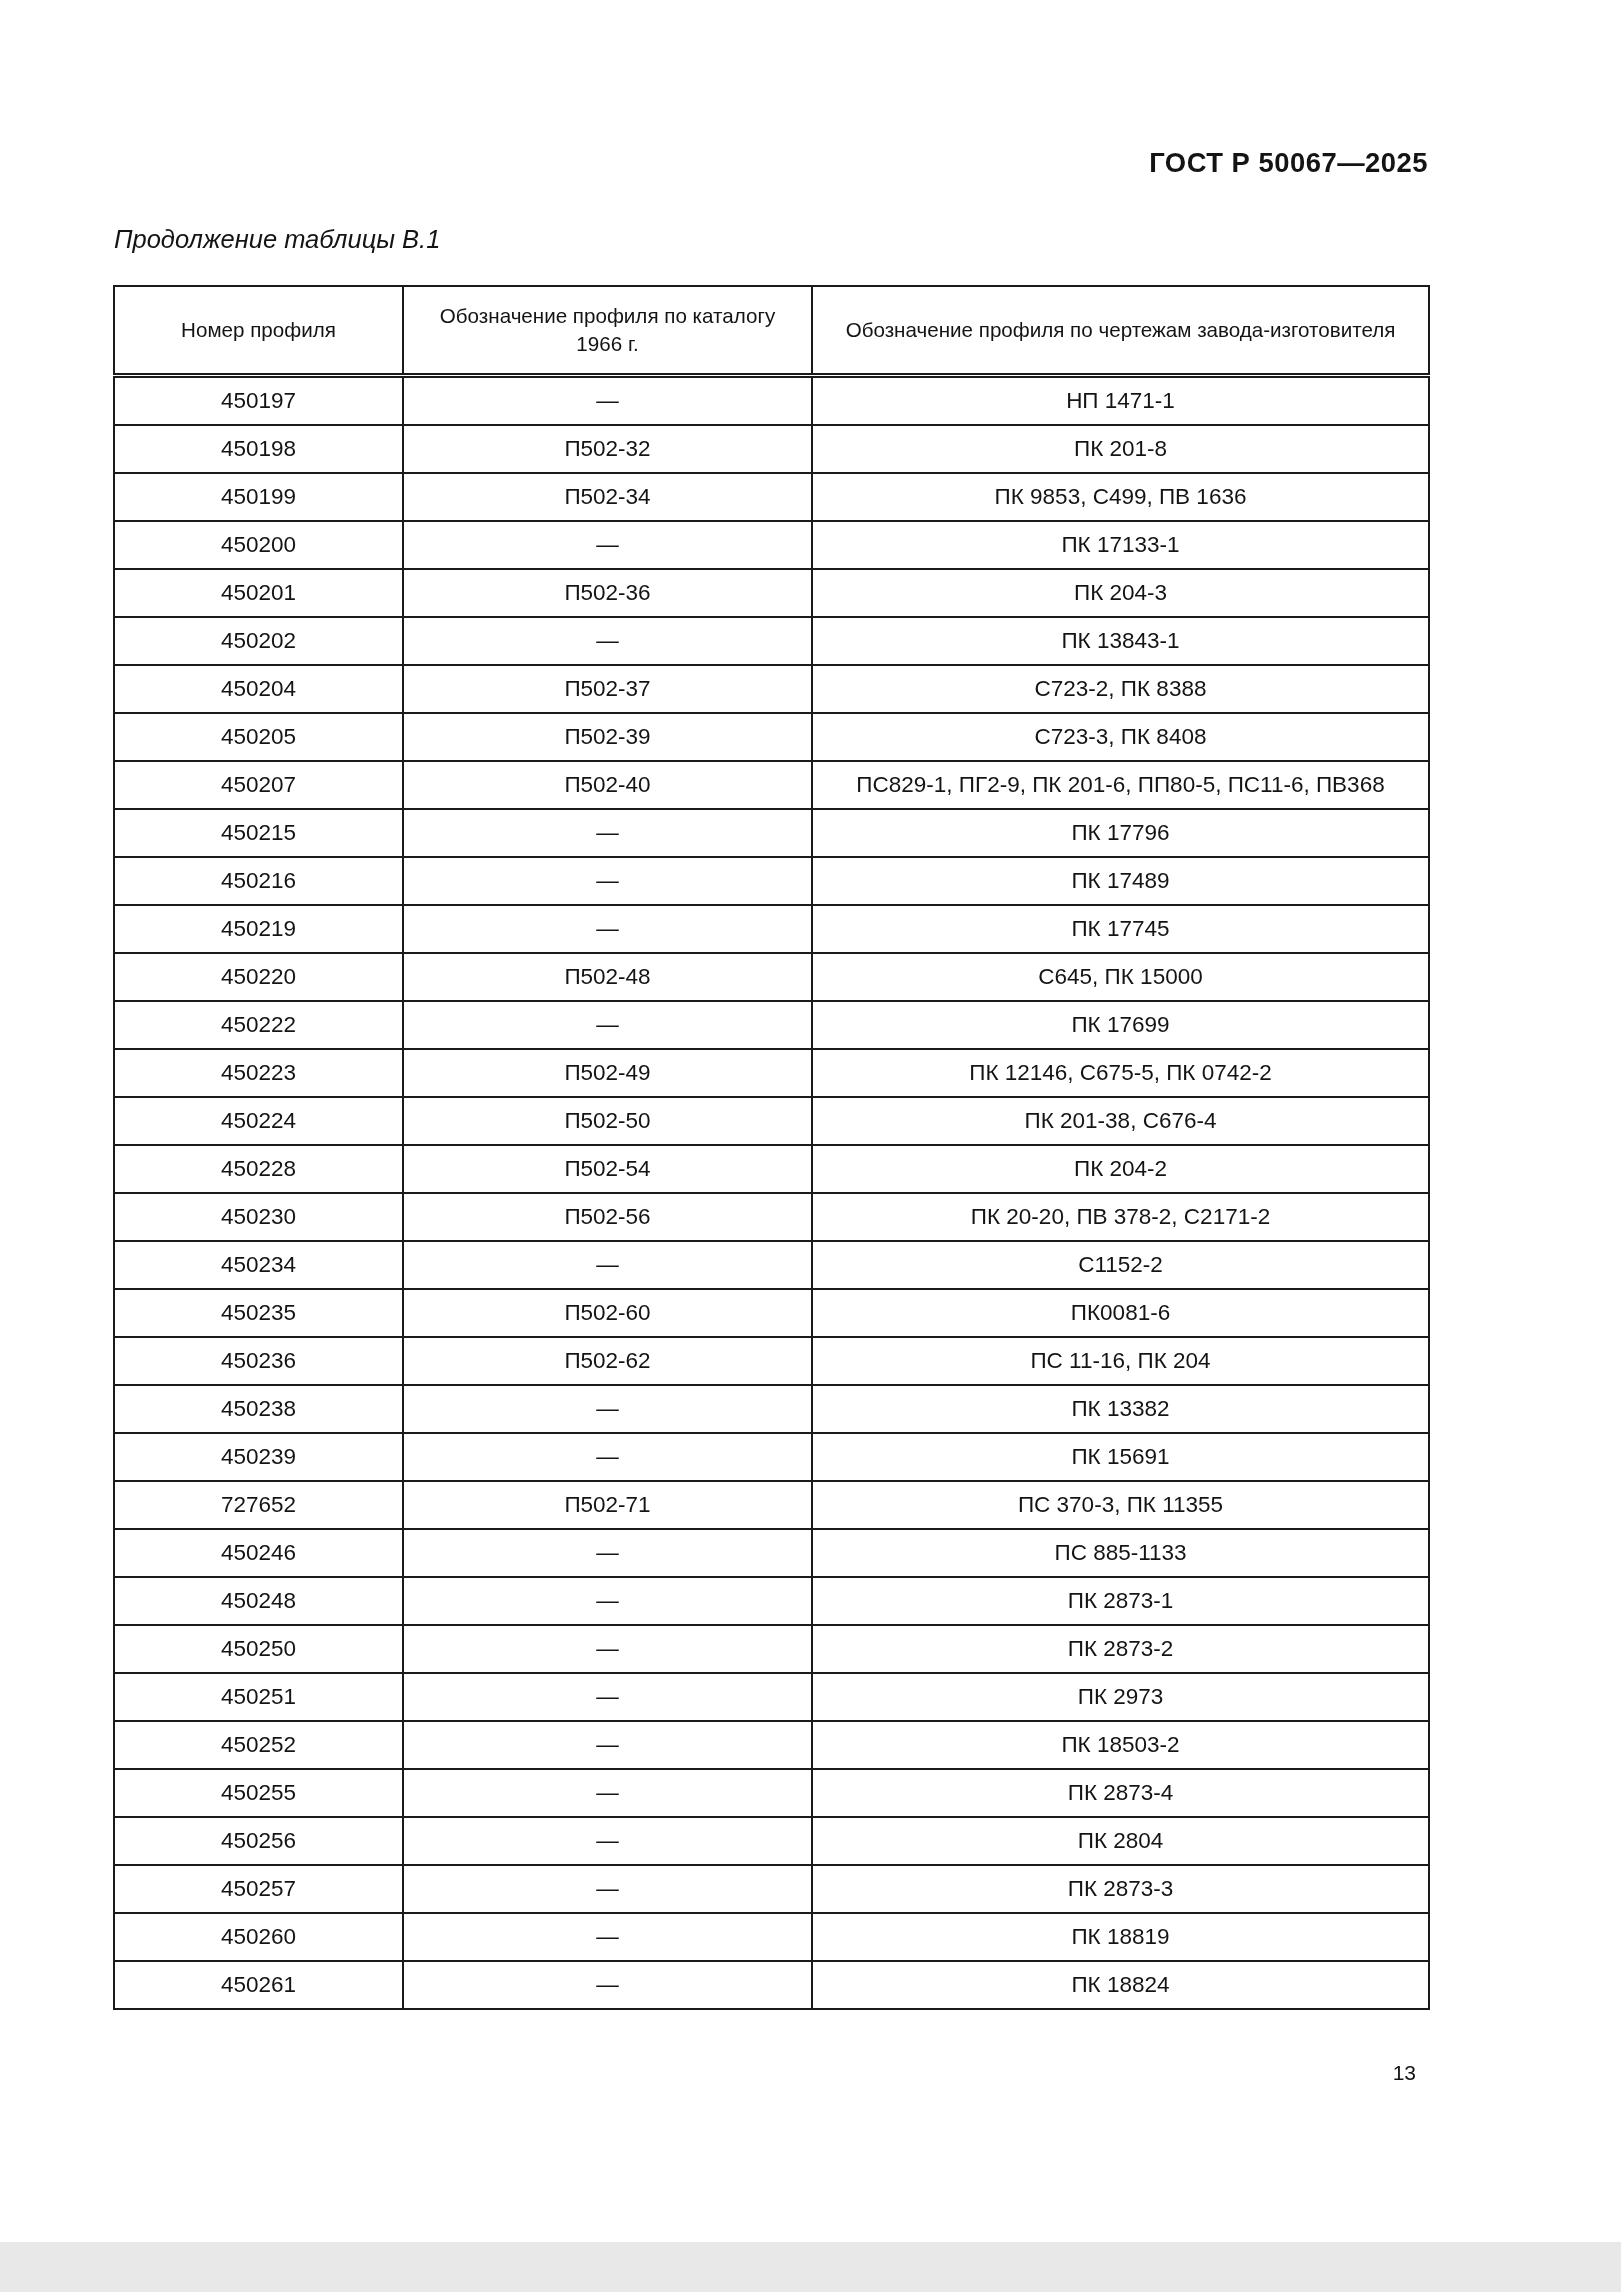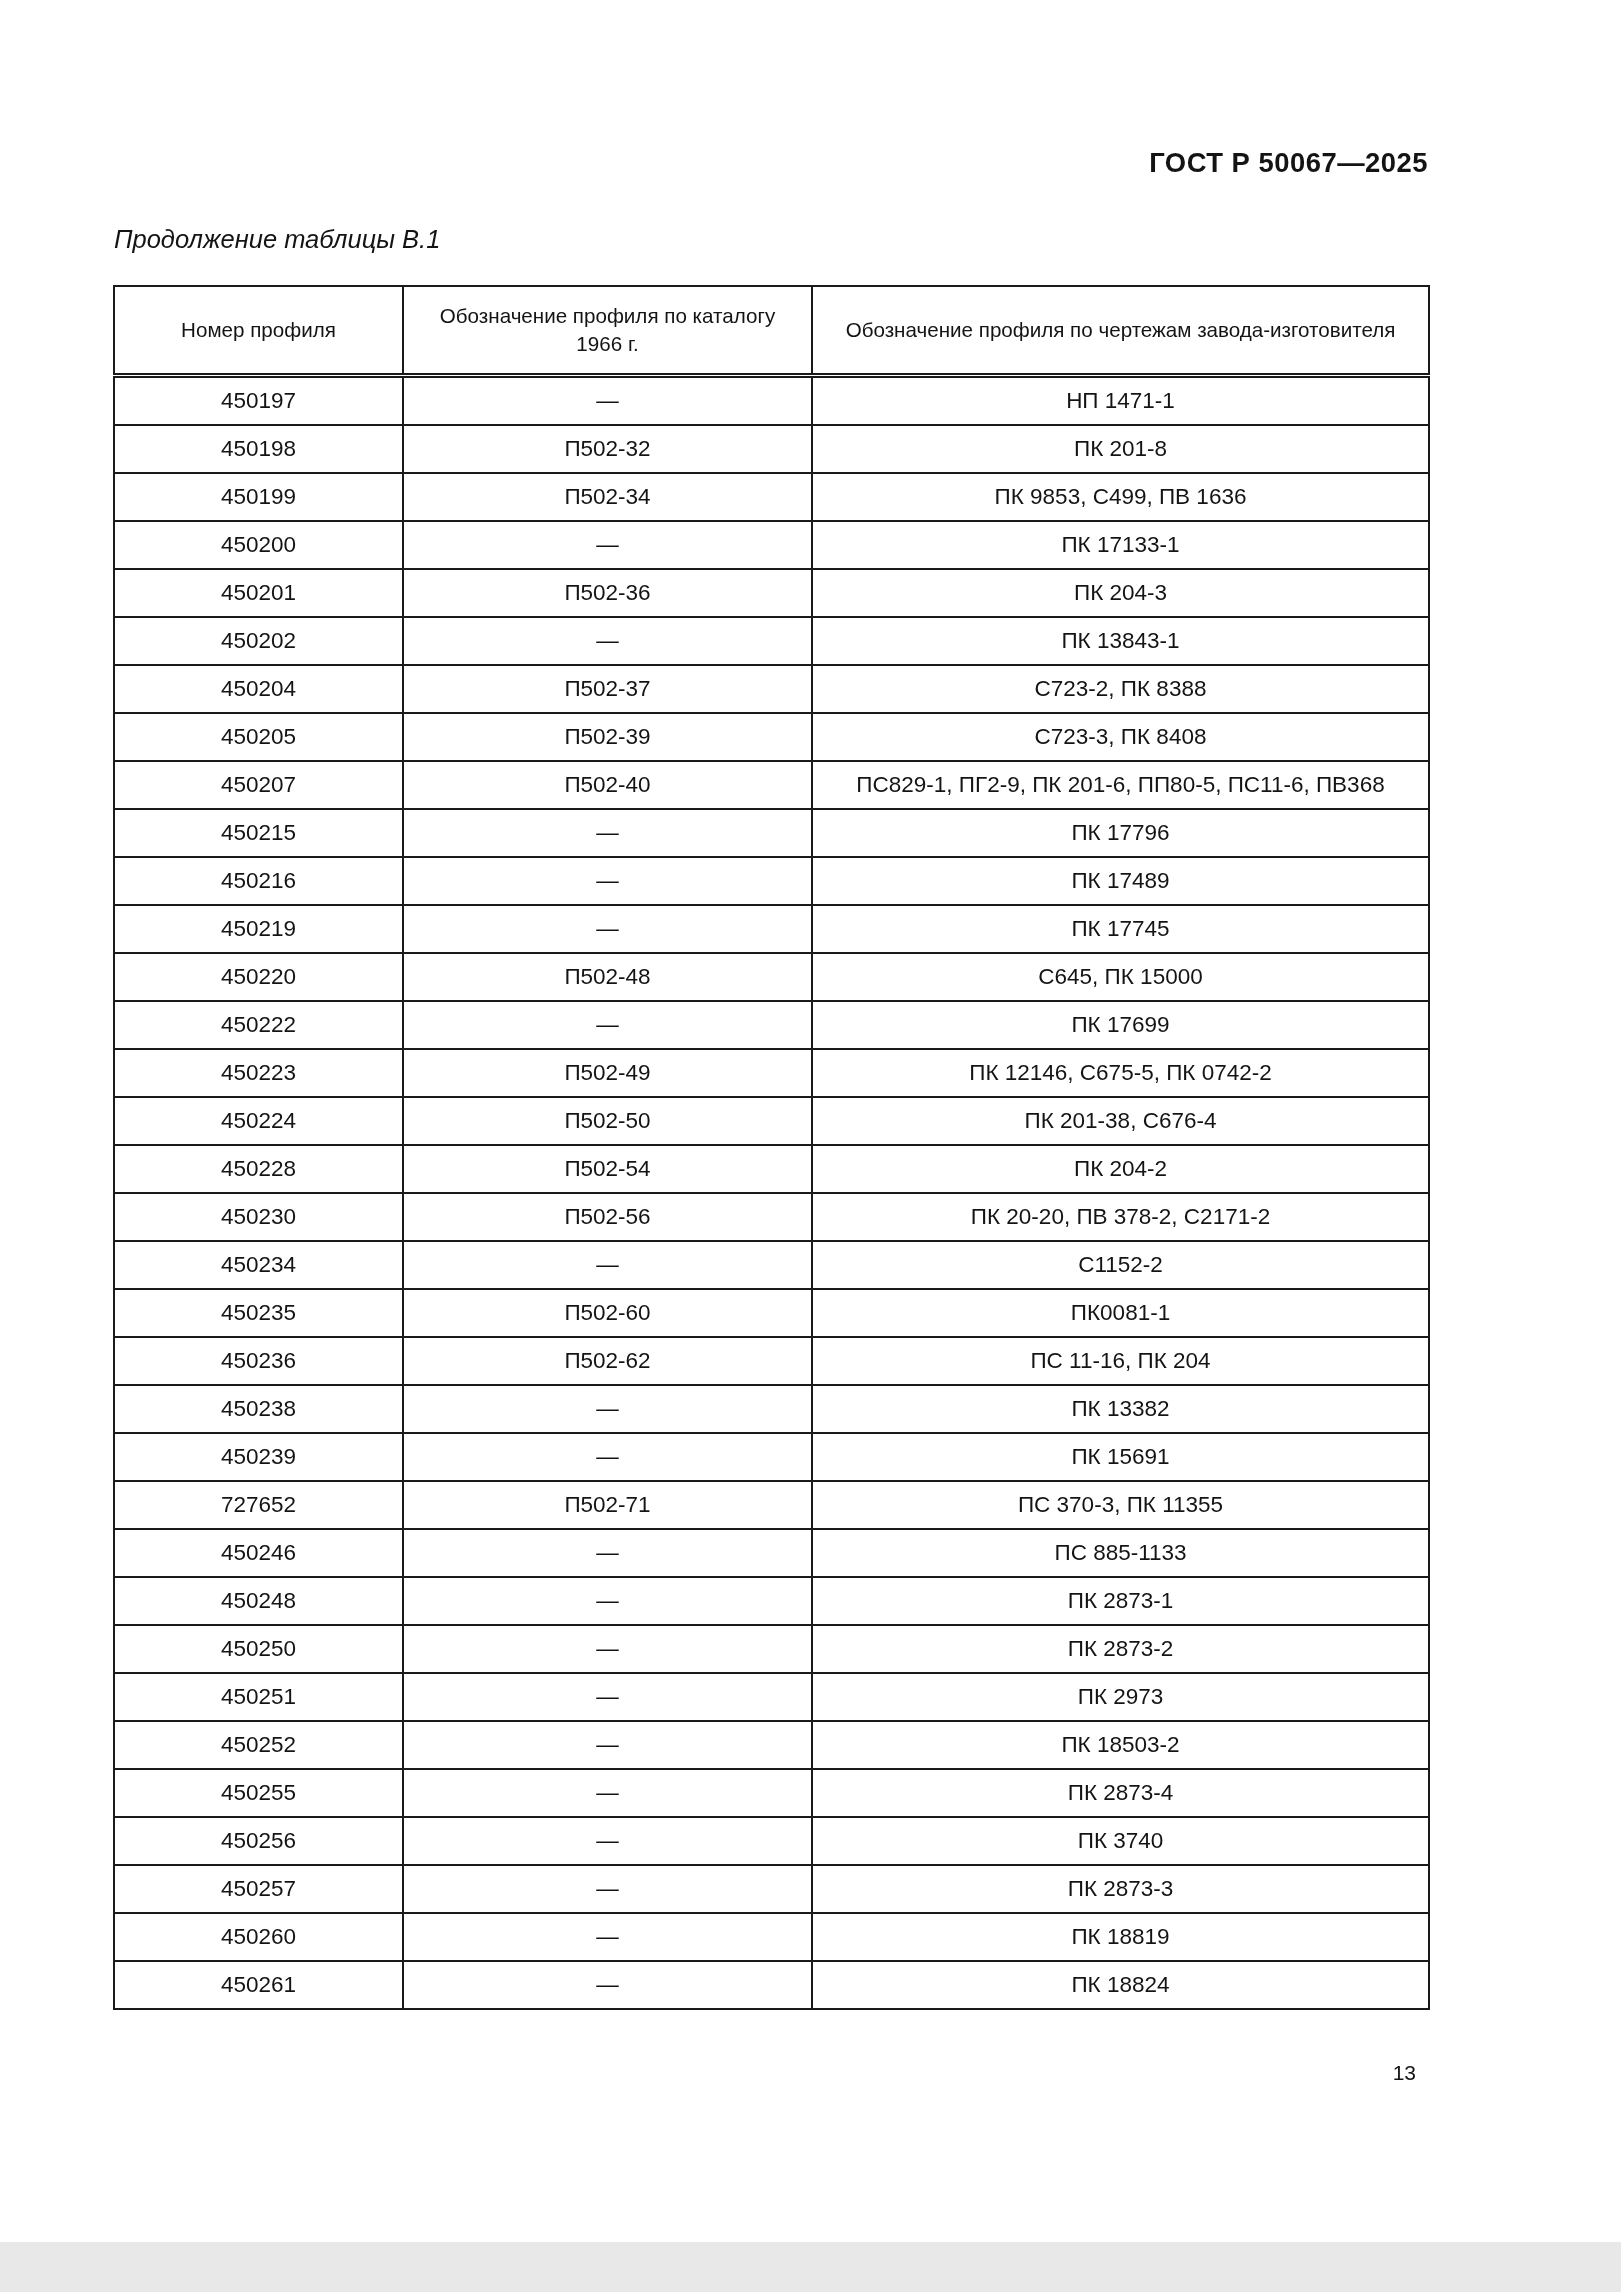--- a/index.html
+++ b/index.html
@@ -191,21 +191,21 @@
           <td>ПК 20-20, ПВ 378-2, С2171-2</td>
         </tr>
         <tr>
           <td>450234</td>
           <td>—</td>
           <td>С1152-2</td>
         </tr>
         <tr>
           <td>450235</td>
           <td>П502-60</td>
-          <td>ПК0081-1</td>
+          <td>ПК0081-6</td>
         </tr>
         <tr>
           <td>450236</td>
           <td>П502-62</td>
           <td>ПС 11-16, ПК 204</td>
         </tr>
         <tr>
           <td>450238</td>
           <td>—</td>
           <td>ПК 13382</td>
@@ -246,21 +246,21 @@
           <td>ПК 18503-2</td>
         </tr>
         <tr>
           <td>450255</td>
           <td>—</td>
           <td>ПК 2873-4</td>
         </tr>
         <tr>
           <td>450256</td>
           <td>—</td>
-          <td>ПК 3740</td>
+          <td>ПК 2804</td>
         </tr>
         <tr>
           <td>450257</td>
           <td>—</td>
           <td>ПК 2873-3</td>
         </tr>
         <tr>
           <td>450260</td>
           <td>—</td>
           <td>ПК 18819</td>

